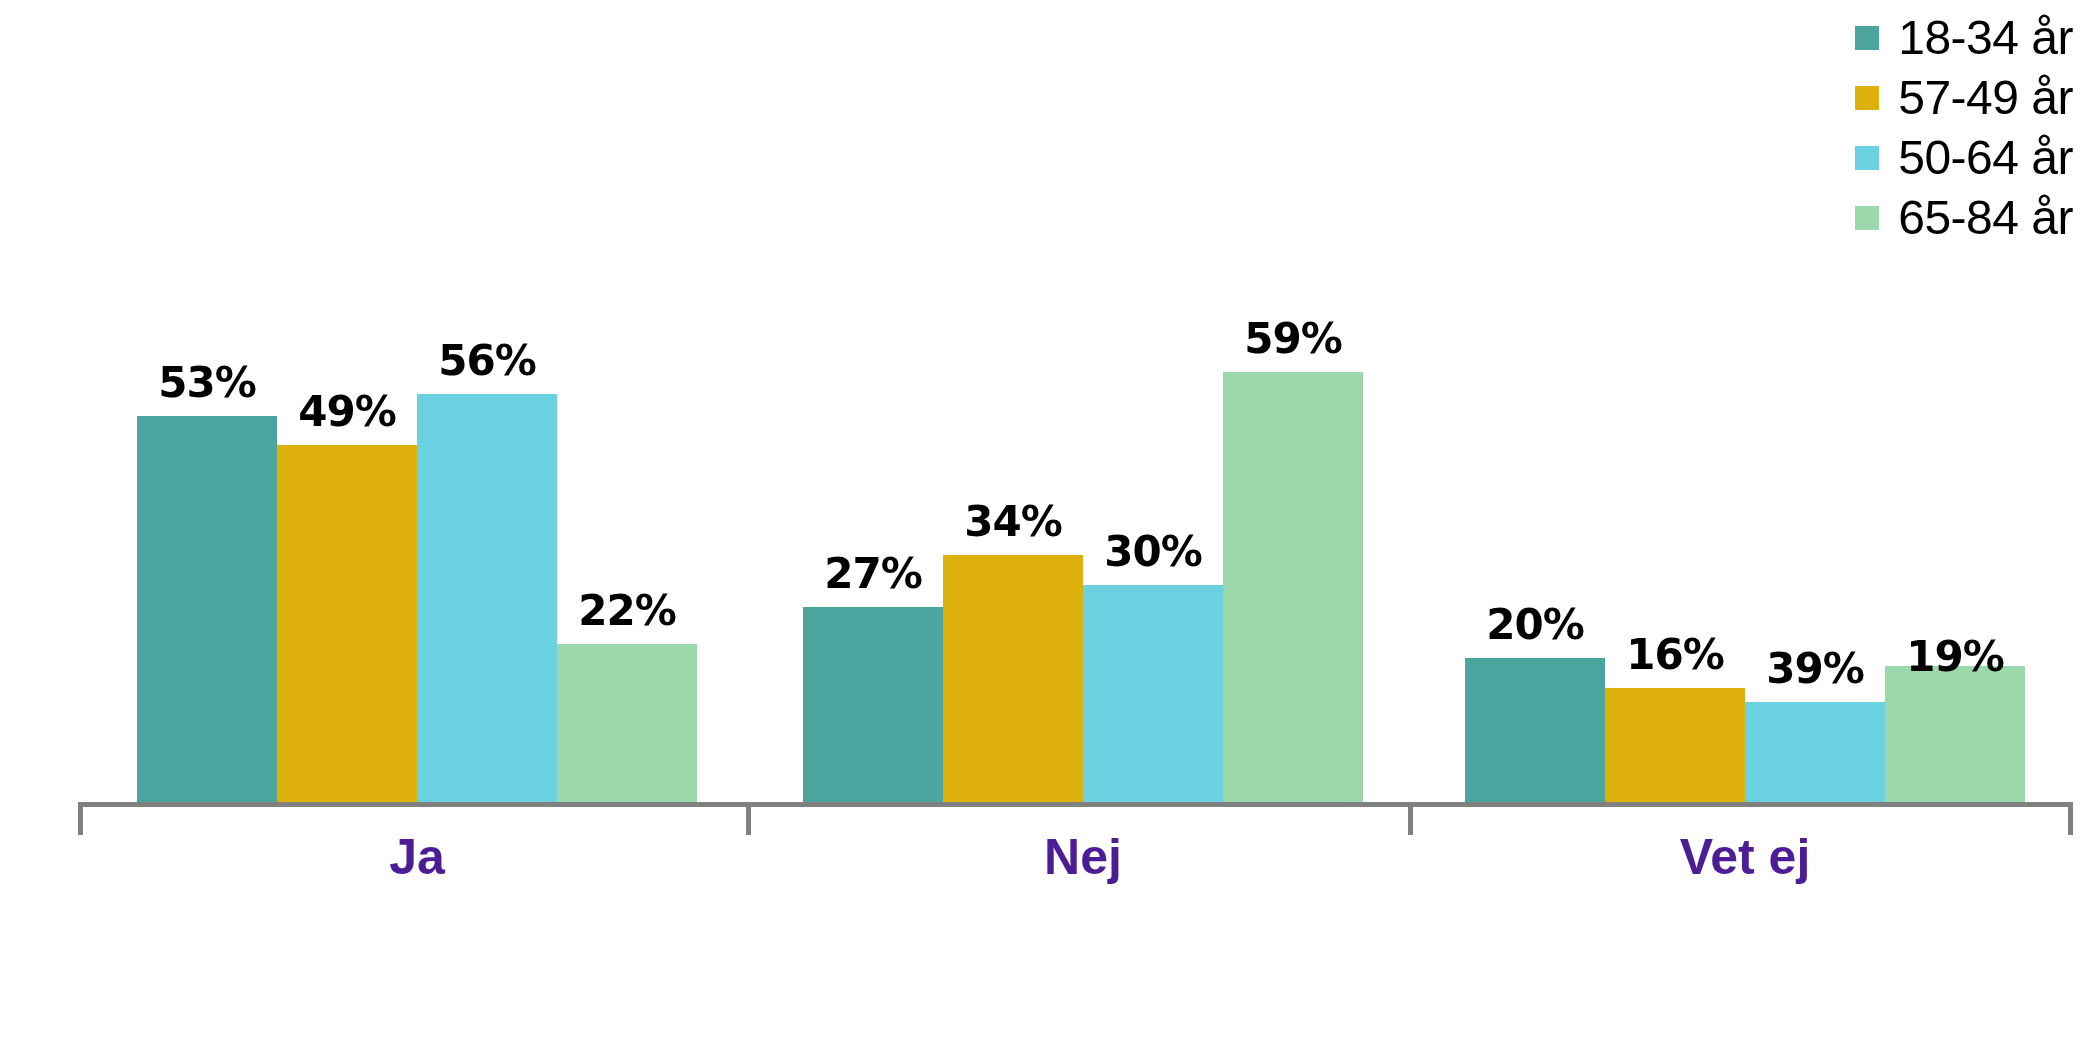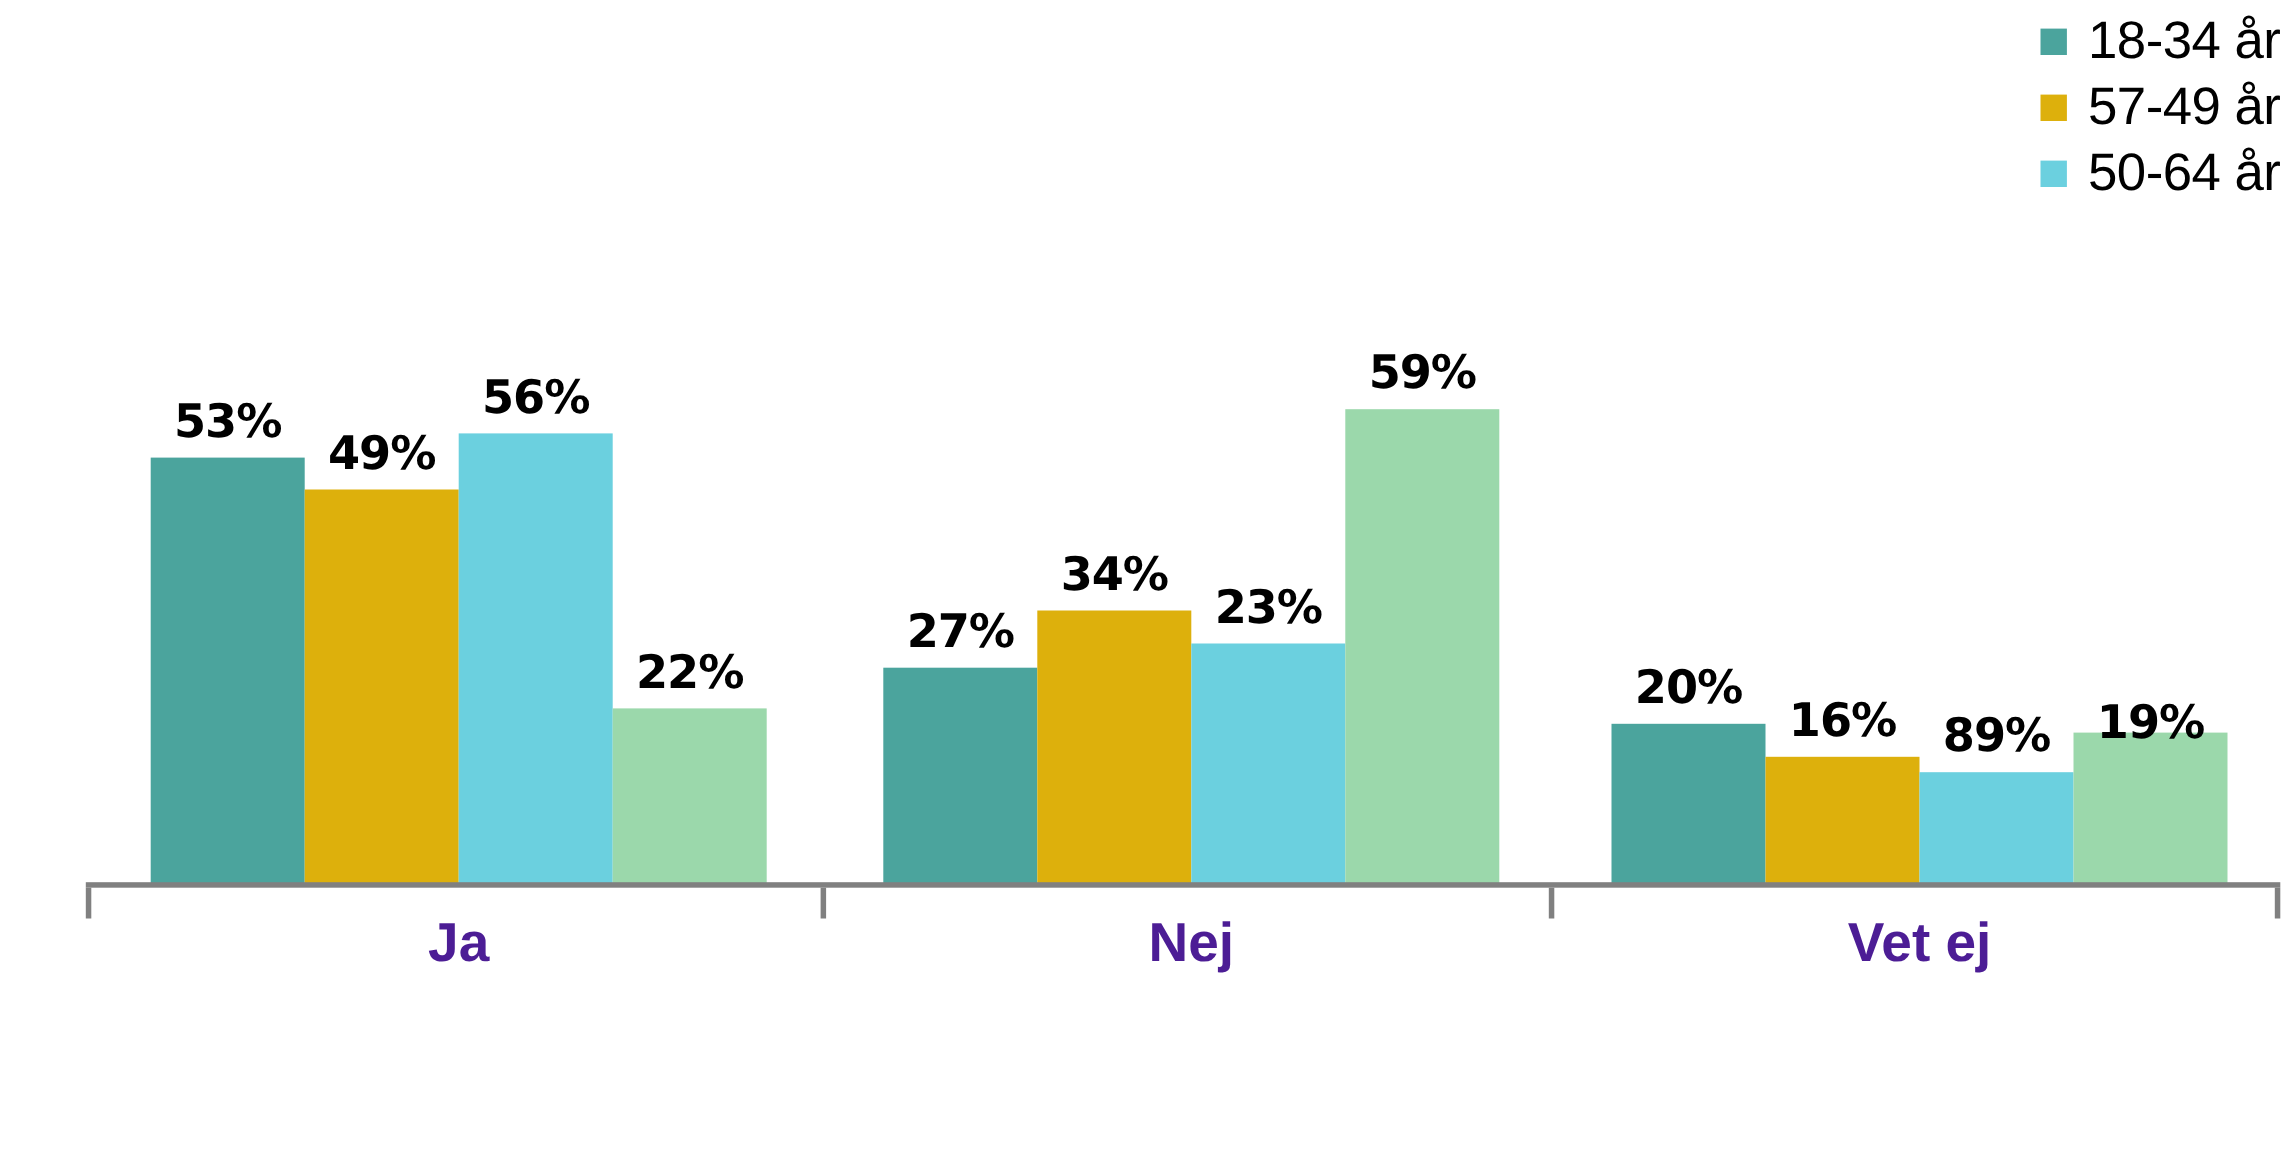--- a/index.html
+++ b/index.html
@@ -104,29 +104,29 @@
         <div class="bar-value" style="left: 277px; width: 140px; top: 387px;">49%</div>
         <div class="bar" style="left: 417px; width: 140px; height: 411px; background: rgb(107, 208, 223);"></div>
         <div class="bar-value" style="left: 417px; width: 140px; top: 336px;">56%</div>
         <div class="bar" style="left: 557px; width: 140px; height: 161px; background: rgb(155, 216, 171);"></div>
         <div class="bar-value" style="left: 557px; width: 140px; top: 586px;">22%</div>
         <div class="bar" style="left: 803px; width: 140px; height: 198px; background: rgb(75, 164, 157);"></div>
         <div class="bar-value" style="left: 803px; width: 140px; top: 549px;">27%</div>
         <div class="bar" style="left: 943px; width: 140px; height: 250px; background: rgb(221, 176, 12);"></div>
         <div class="bar-value" style="left: 943px; width: 140px; top: 497px;">34%</div>
         <div class="bar" style="left: 1083px; width: 140px; height: 220px; background: rgb(107, 208, 223);"></div>
-        <div class="bar-value" style="left: 1083px; width: 140px; top: 527px;">23%</div>
+        <div class="bar-value" style="left: 1083px; width: 140px; top: 527px;">30%</div>
         <div class="bar" style="left: 1223px; width: 140px; height: 433px; background: rgb(155, 216, 171);"></div>
         <div class="bar-value" style="left: 1223px; width: 140px; top: 314px;">59%</div>
         <div class="bar" style="left: 1465px; width: 140px; height: 147px; background: rgb(75, 164, 157);"></div>
         <div class="bar-value" style="left: 1465px; width: 140px; top: 600px;">20%</div>
         <div class="bar" style="left: 1605px; width: 140px; height: 117px; background: rgb(221, 176, 12);"></div>
         <div class="bar-value" style="left: 1605px; width: 140px; top: 630px;">16%</div>
         <div class="bar" style="left: 1745px; width: 140px; height: 103px; background: rgb(107, 208, 223);"></div>
-        <div class="bar-value" style="left: 1745px; width: 140px; top: 644px;">89%</div>
+        <div class="bar-value" style="left: 1745px; width: 140px; top: 644px;">39%</div>
         <div class="bar" style="left: 1885px; width: 140px; height: 139px; background: rgb(155, 216, 171);"></div>
         <div class="bar-value" style="left: 1885px; width: 140px; top: 608px; margin-top: 24px;">19%</div>
       </div>
 
     <div id="axis-line"></div>
     <div id="ticks-layer">
         <div class="axis-tick" style="left: 78px;"></div>
         <div class="axis-tick" style="left: 746px;"></div>
         <div class="axis-tick" style="left: 1408px;"></div>
         <div class="axis-tick" style="left: 2068px;"></div>
@@ -144,15 +144,19 @@
         <span class="legend-label">18-34 år</span>
       </div>
       <div class="legend-item">
         <span class="legend-swatch" style="background: rgb(221, 176, 12);"></span>
         <span class="legend-label">57-49 år</span>
       </div>
       <div class="legend-item">
         <span class="legend-swatch" style="background: rgb(107, 208, 223);"></span>
         <span class="legend-label">50-64 år</span>
       </div>
+      <div class="legend-item">
+        <span class="legend-swatch" style="background: rgb(155, 216, 171);"></span>
+        <span class="legend-label">65-84 år</span>
+      </div>
     </div>
 
 </div>
 
 </body></html>

